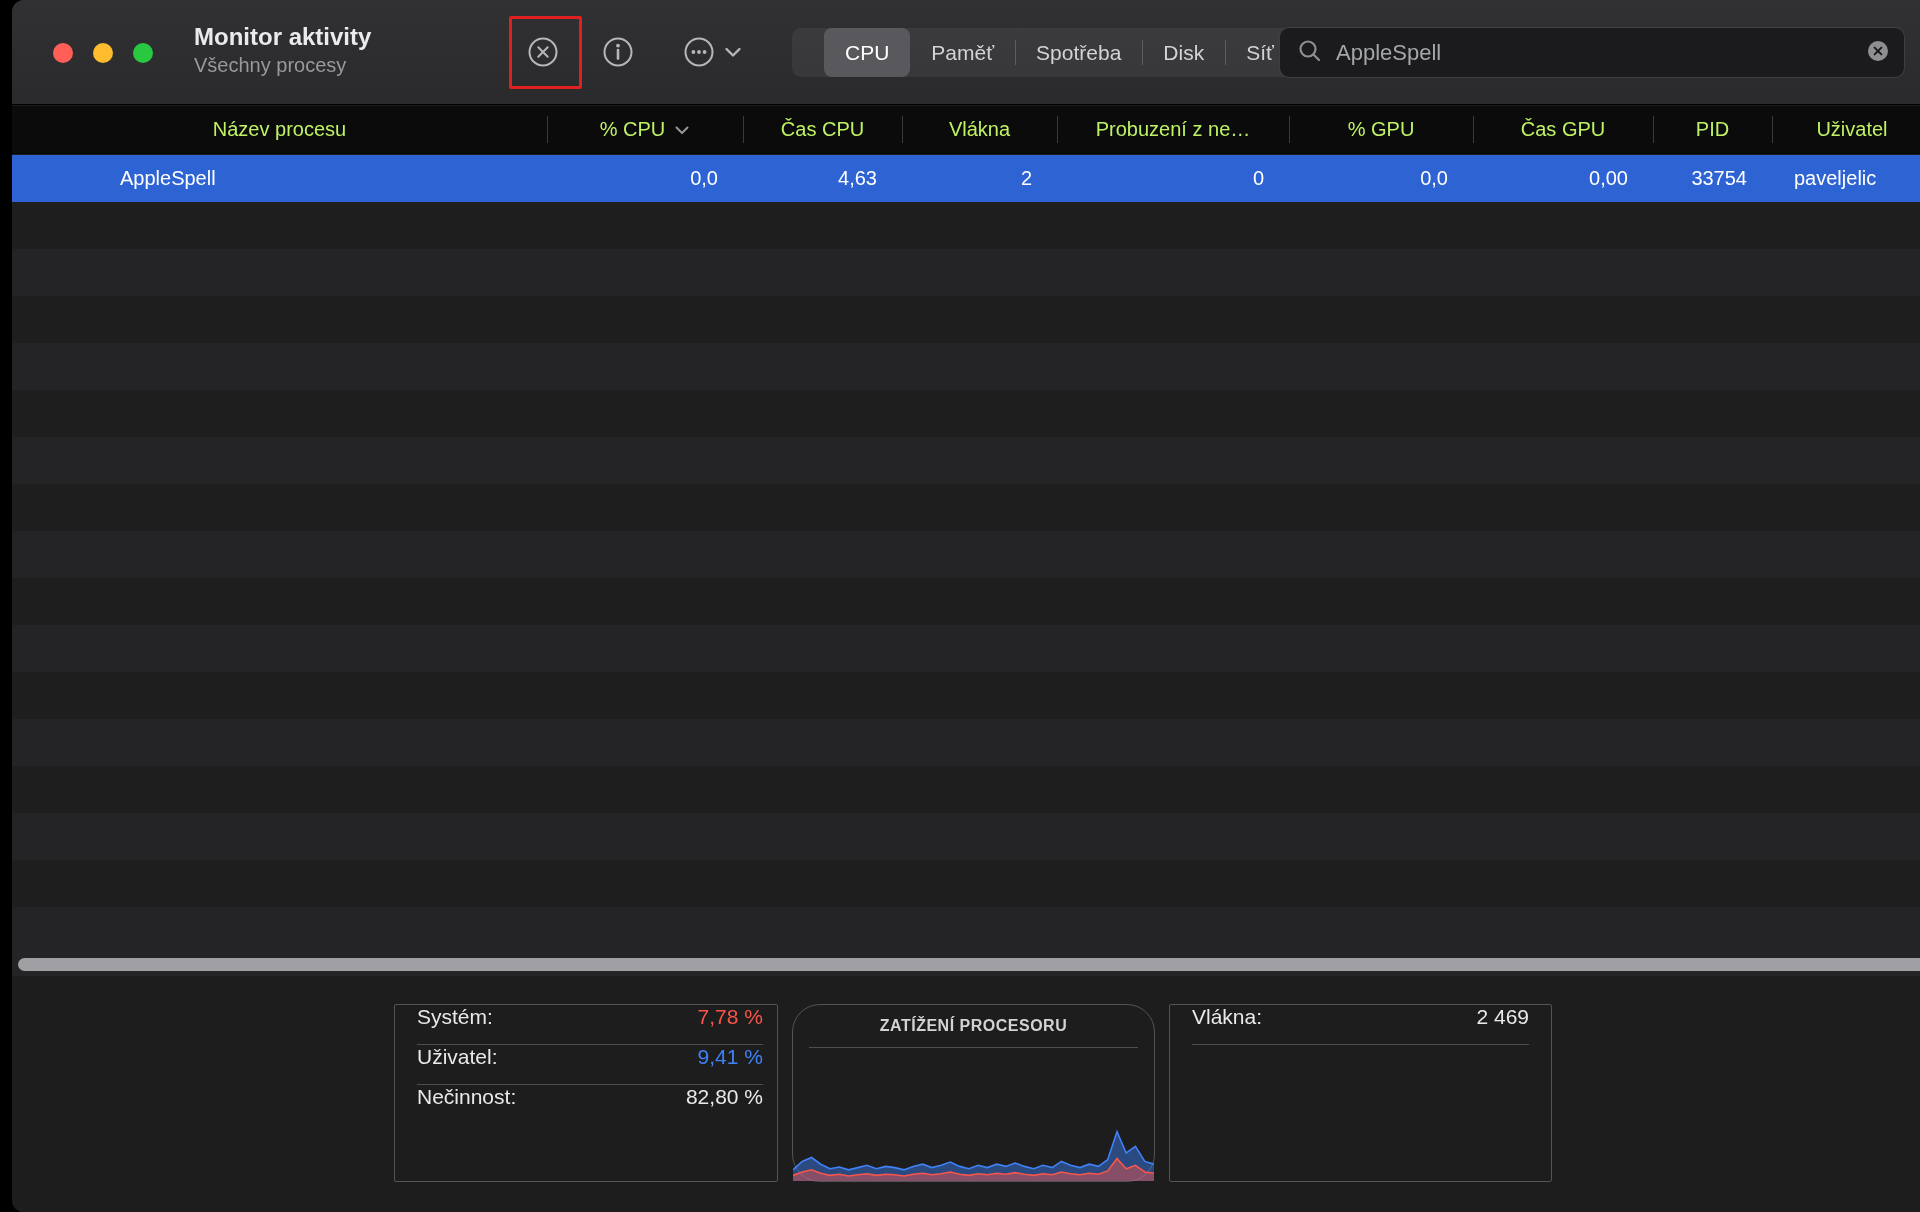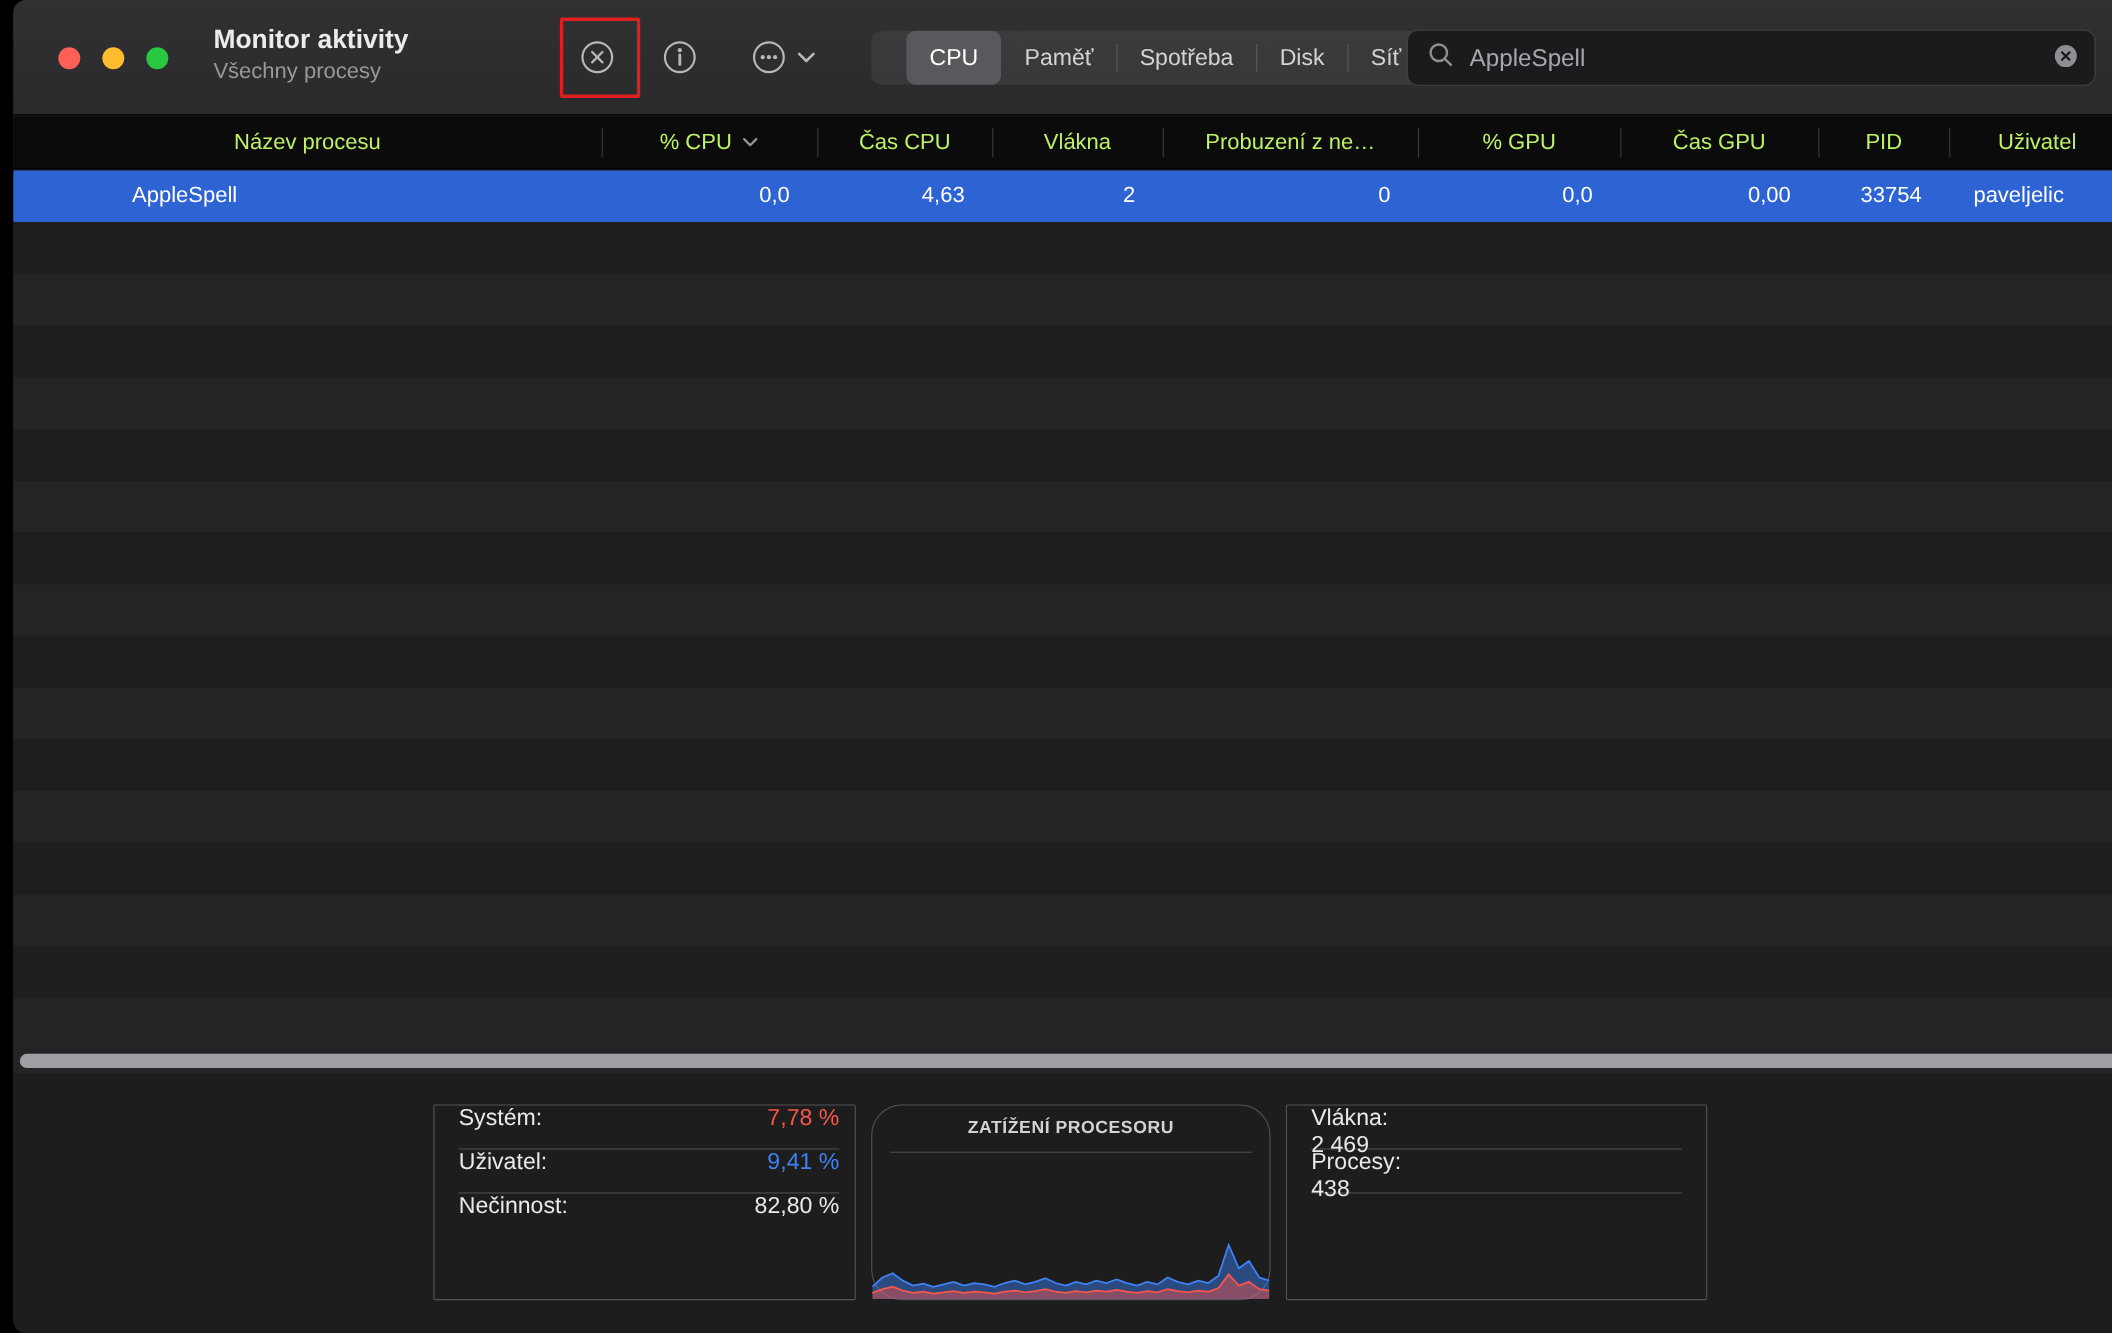--- a/index.html
+++ b/index.html
@@ -111,21 +111,21 @@
   }
   #box-cpu    { left: 382px;  width: 384px; }
   #box-load   { left: 780px;  width: 363px; border-radius: 28px; }
   #box-counts { left: 1157px; width: 383px; }
 
   .stat-row {
     height: 40px; display: flex; align-items: flex-start; justify-content: space-between;
     font-size: 21px; color: #e9e9eb;
   }
   #box-cpu .stat-row { margin: 0 14px 0 22px; }
-  #box-counts .stat-row { margin: 0 22px; flex-direction: column; }
+  #box-counts .stat-row { margin: 0 22px; }
   .stat-row.sep { border-bottom: 1px solid #4e4e51; }
 
   .chart-title {
     height: 42px; display: flex; align-items: center; justify-content: center;
     font-size: 16px; font-weight: bold; letter-spacing: 0.5px; color: #d3d3d5;
   }
   .chart-sep { margin: 0 16px; border-bottom: 1px solid #4e4e51; }
   .cpu-chart { position: absolute; left: 0; bottom: 0; width: 100%; height: 56px; display: block; }
 </style>
 </head>
@@ -301,20 +301,16 @@
         <polygon stroke="none" points="0,56 0.0,50.4 9.2,47.0 18.5,44.8 27.7,48.2 36.9,50.4 46.2,49.3 55.4,51.0 64.6,49.8 73.8,48.7 83.1,50.4 92.3,49.3 101.5,49.8 110.8,51.0 120.0,49.3 129.2,48.2 138.5,49.8 147.7,48.7 156.9,47.0 166.2,49.3 175.4,50.4 184.6,48.7 193.8,49.8 203.1,48.2 212.3,49.3 221.5,47.6 230.8,49.3 240.0,50.4 249.2,48.7 258.5,49.8 267.7,47.0 276.9,48.7 286.2,49.8 295.4,48.2 304.6,49.3 313.8,45.9 323.1,33.6 332.3,43.7 341.5,40.3 350.8,47.0 360.0,48.2 360,56" fill="#f8554b" fill-opacity="0.45"></polygon>
         <polyline fill="none" stroke-width="1.6" points="0.0,50.4 9.2,47.0 18.5,44.8 27.7,48.2 36.9,50.4 46.2,49.3 55.4,51.0 64.6,49.8 73.8,48.7 83.1,50.4 92.3,49.3 101.5,49.8 110.8,51.0 120.0,49.3 129.2,48.2 138.5,49.8 147.7,48.7 156.9,47.0 166.2,49.3 175.4,50.4 184.6,48.7 193.8,49.8 203.1,48.2 212.3,49.3 221.5,47.6 230.8,49.3 240.0,50.4 249.2,48.7 258.5,49.8 267.7,47.0 276.9,48.7 286.2,49.8 295.4,48.2 304.6,49.3 313.8,45.9 323.1,33.6 332.3,43.7 341.5,40.3 350.8,47.0 360.0,48.2" stroke="#f8554b"></polyline>
       </svg>
     </div>
 
     <div class="box" id="box-counts">
       <div class="stat-row sep">
         <span>Vlákna:</span>
         <span>2 469</span>
       </div>
-      <div class="stat-row sep">
-        <span>Procesy:</span>
-        <span>438</span>
-      </div>
     </div>
 
   </footer>
 </div>
 
 </body></html>

